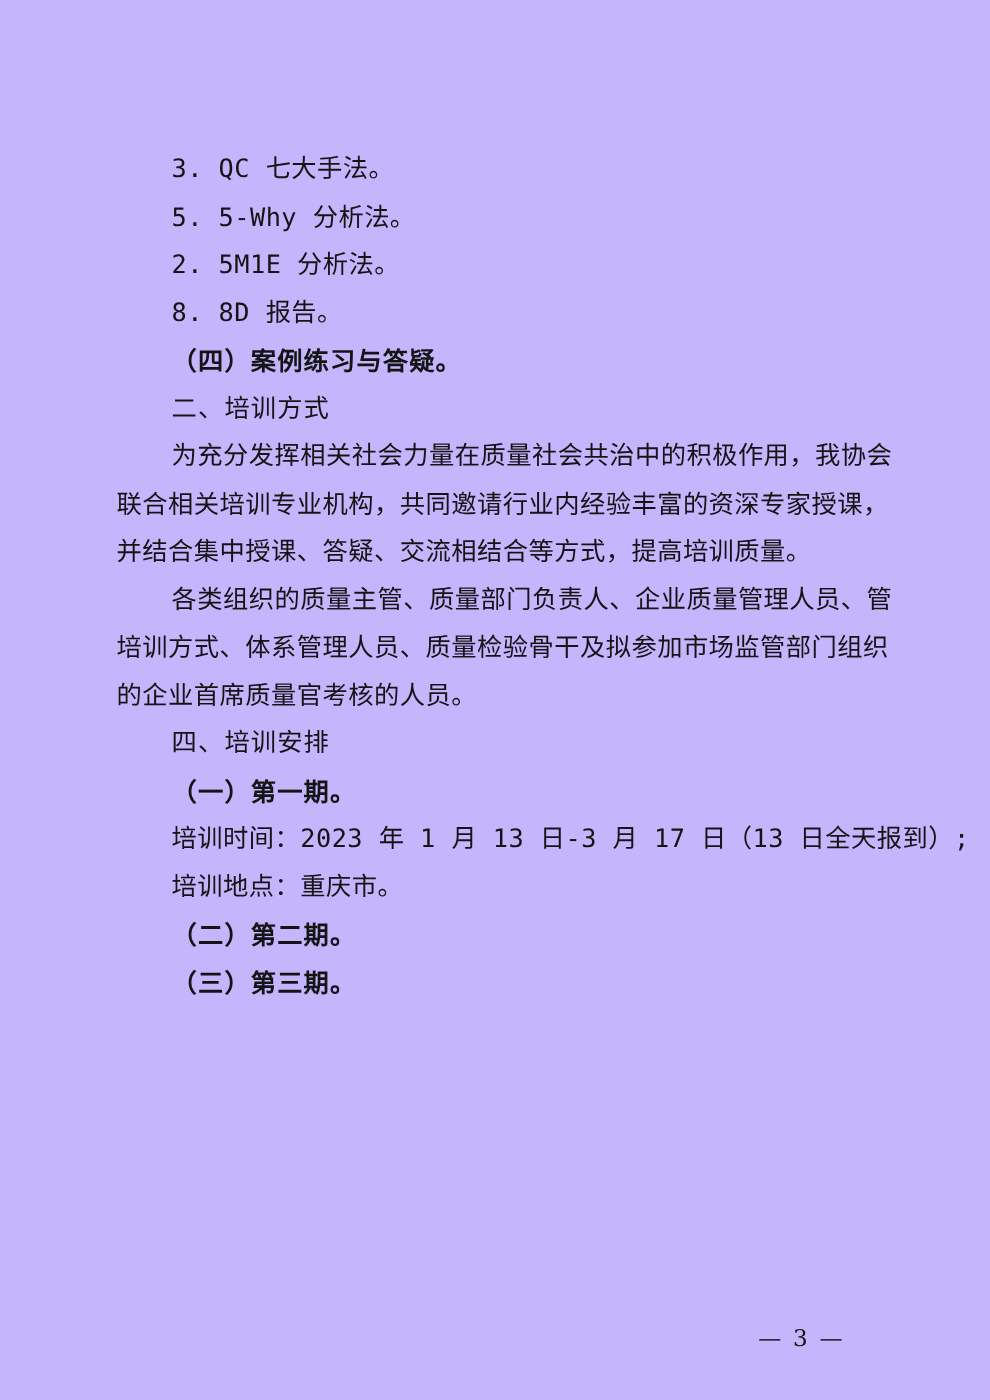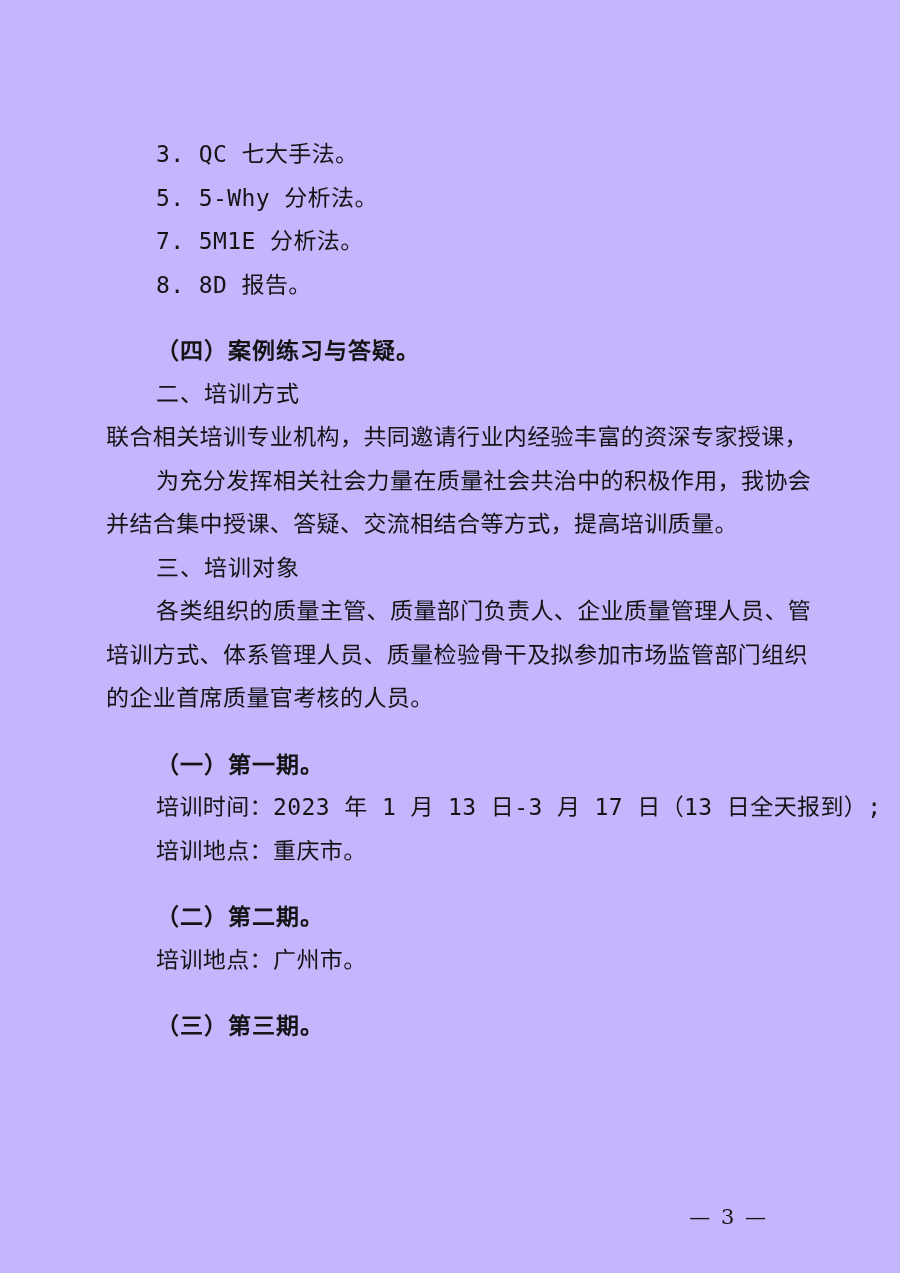--- a/index.html
+++ b/index.html
@@ -35,54 +35,52 @@
   }
   .hei {
     font-weight: 400;
     letter-spacing: 1px;
     font-family: "DejaVu Sans", "Liberation Sans", sans-serif;
   }
   .kai {
     font-weight: 700;
     letter-spacing: 1px;
     font-family: "DejaVu Serif", "Liberation Serif", serif;
-    margin-top: 22px;
   }
   .page-footer {
     position: absolute;
     top: 1172px;
     right: 132px;
     font-size: 21px;
     line-height: 30px;
     letter-spacing: 2px;
     white-space: pre;
     font-family: "DejaVu Serif", "Liberation Serif", serif;
   }
 </style>
 </head>
 <body>
 
 <div class="page">
   <main class="doc">
     <div class="line indent">3. QC 七大手法。</div>
     <div class="line indent">5. 5-Why 分析法。</div>
-    <div class="line indent">7. 5M1E 分析法。</div>
+    <div class="line indent">2. 5M1E 分析法。</div>
     <div class="line indent">8. 8D 报告。</div>
     <div class="line indent kai">（四）案例练习与答疑。</div>
     <div class="line indent hei">二、培训方式</div>
+    <div class="line indent">为充分发挥相关社会力量在质量社会共治中的积极作用，我协会</div>
     <div class="line">联合相关培训专业机构，共同邀请行业内经验丰富的资深专家授课，</div>
-    <div class="line indent">为充分发挥相关社会力量在质量社会共治中的积极作用，我协会</div>
     <div class="line">并结合集中授课、答疑、交流相结合等方式，提高培训质量。</div>
-    <div class="line indent hei">三、培训对象</div>
     <div class="line indent">各类组织的质量主管、质量部门负责人、企业质量管理人员、管</div>
     <div class="line">培训方式、体系管理人员、质量检验骨干及拟参加市场监管部门组织</div>
     <div class="line">的企业首席质量官考核的人员。</div>
+    <div class="line indent hei">四、培训安排</div>
     <div class="line indent kai">（一）第一期。</div>
     <div class="line indent">培训时间：2023 年 1 月 13 日-3 月 17 日（13 日全天报到）;</div>
     <div class="line indent">培训地点：重庆市。</div>
     <div class="line indent kai">（二）第二期。</div>
-    <div class="line indent">培训地点：广州市。</div>
     <div class="line indent kai">（三）第三期。</div>
   </main>
   <footer class="page-footer">
     <span>— 3 —</span>
   </footer>
 </div>
 
 </body></html>

